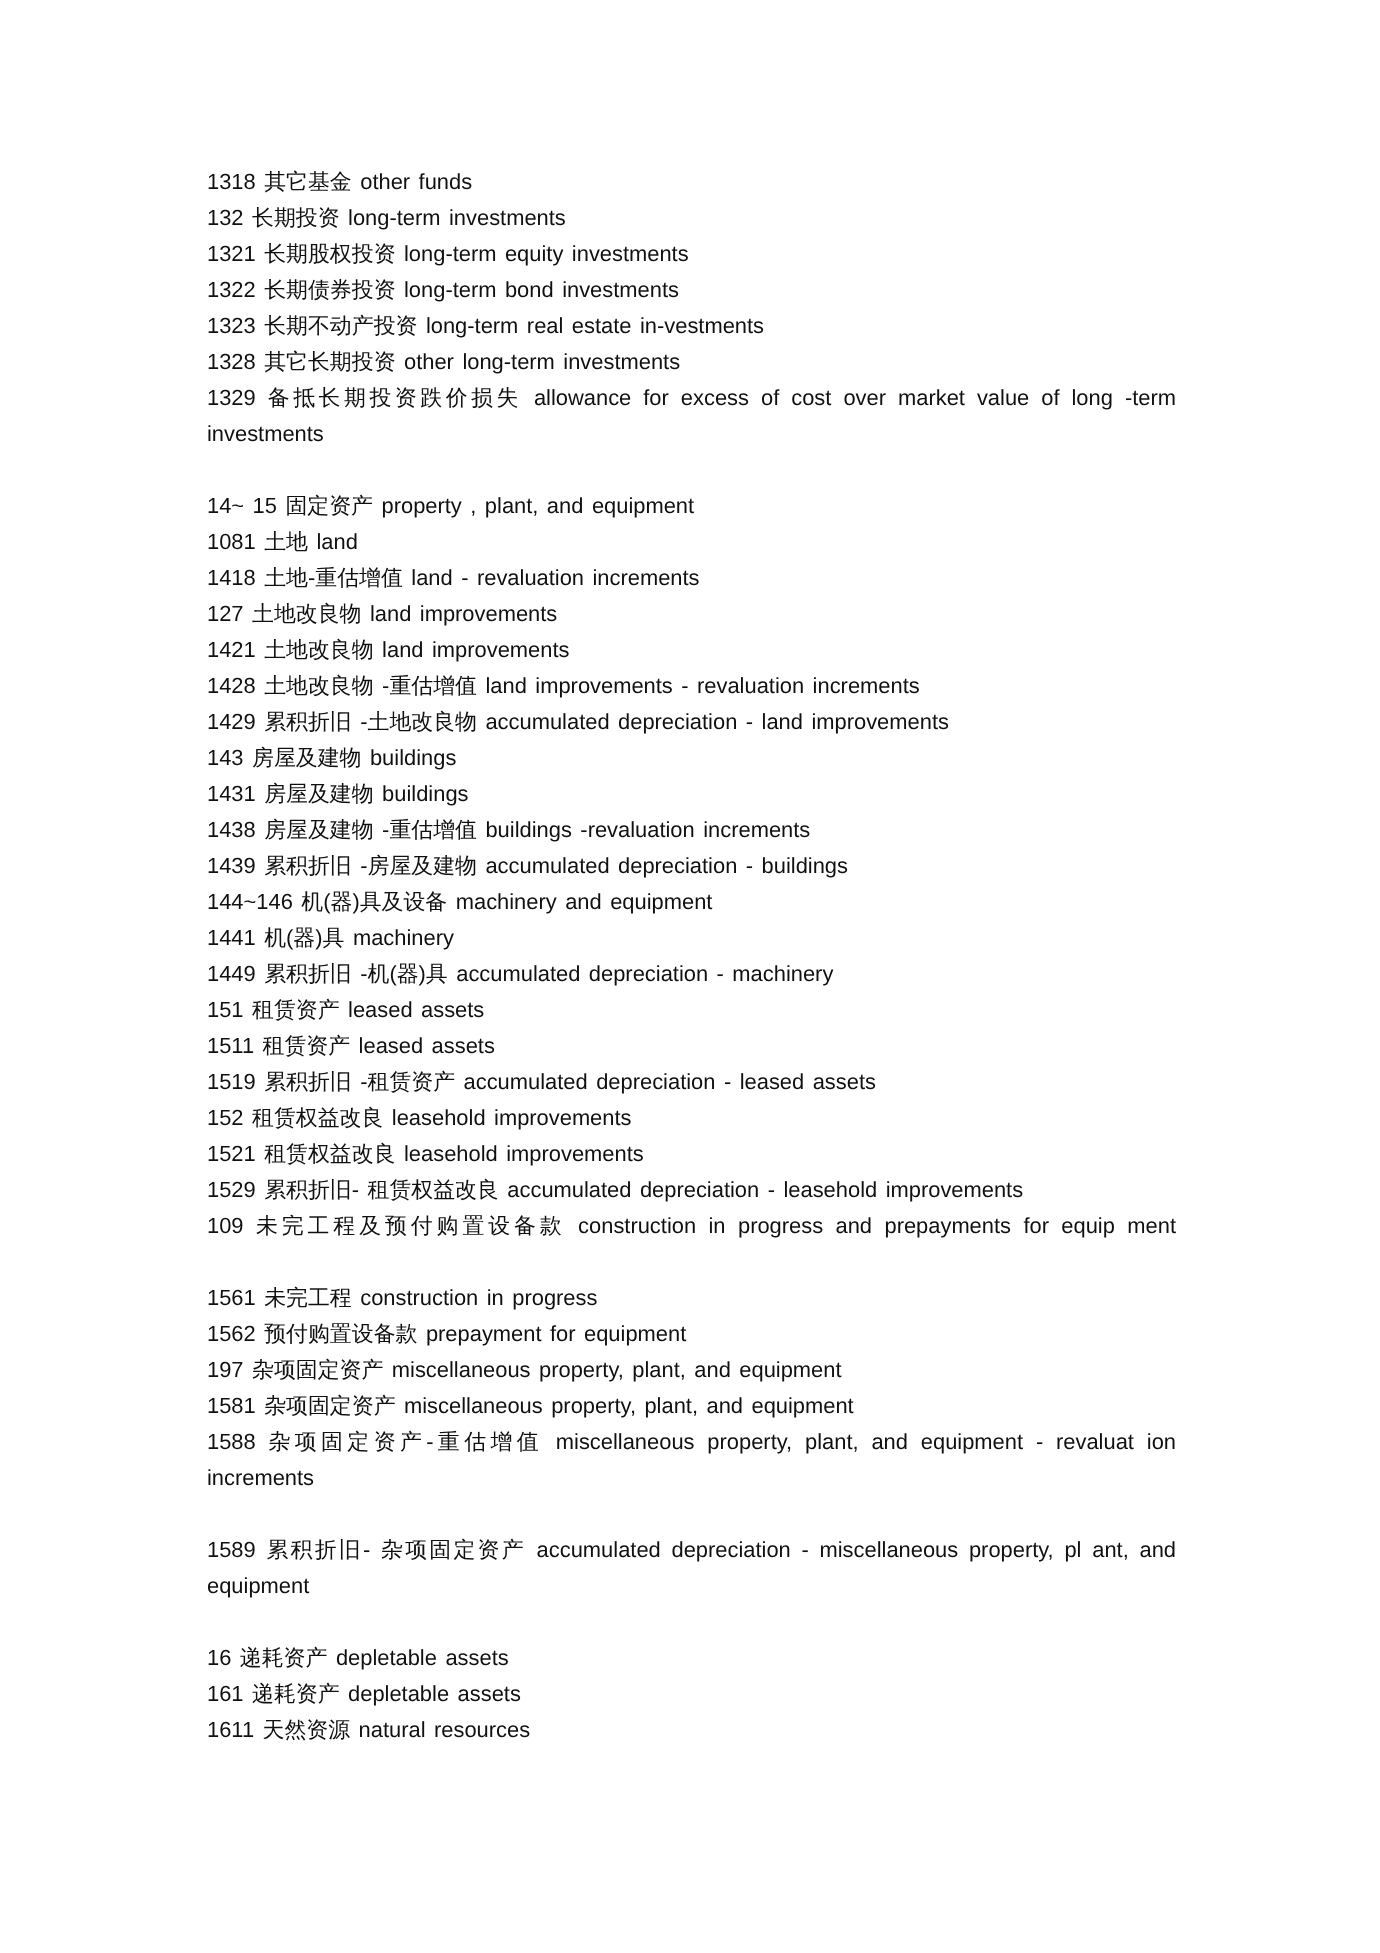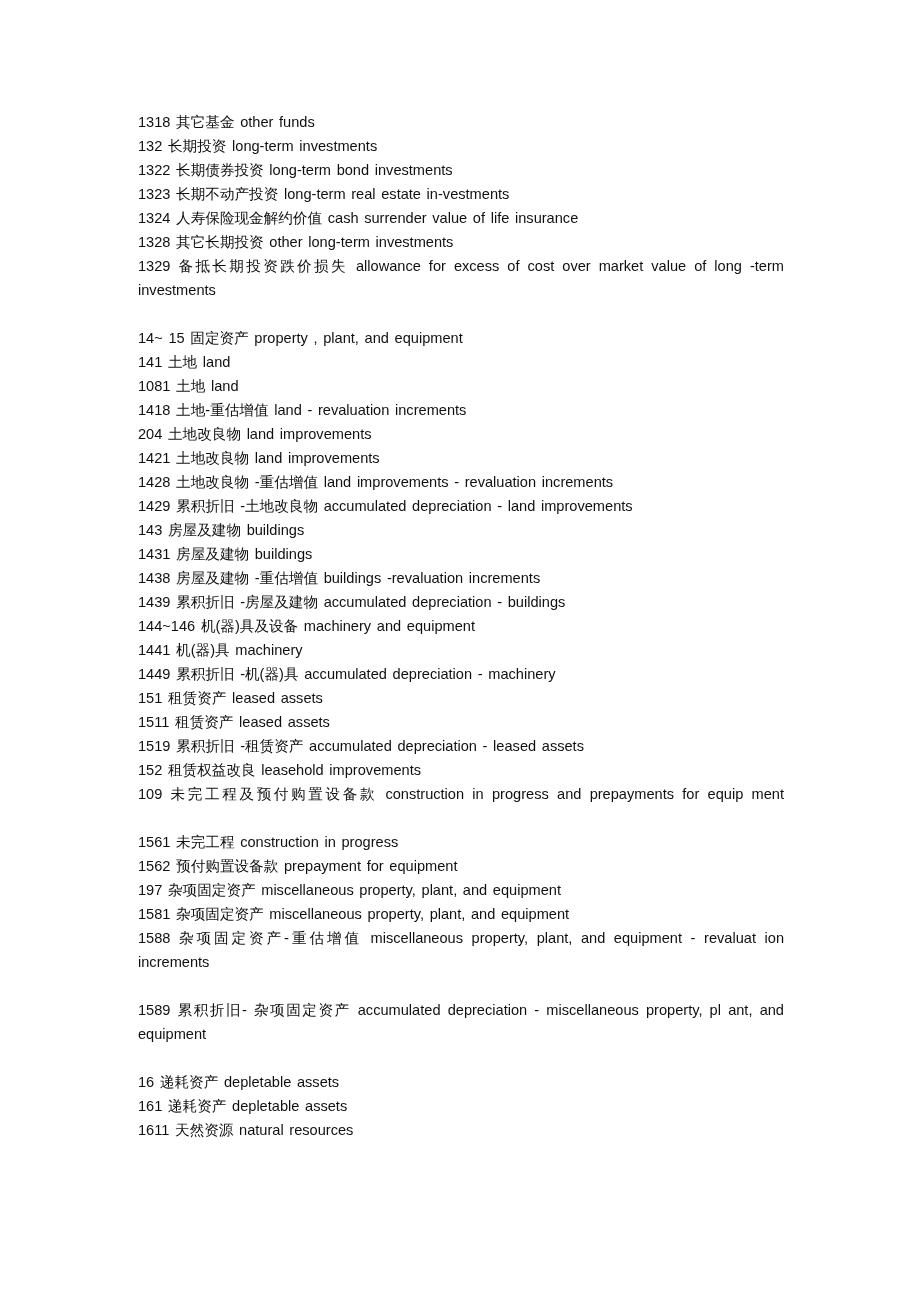--- a/index.html
+++ b/index.html
@@ -50,44 +50,45 @@
     display: none;
   }
 </style>
 </head>
 <body>
 
 <div class="page">
   <div class="content" id="account-list">
       <p class="entry nowrap-line">1318 其它基金 other funds</p>
       <p class="entry nowrap-line">132 长期投资 long-term investments</p>
+      <p class="entry nowrap-line">1321 长期股权投资 long-term equity investments</p>
       <p class="entry nowrap-line">1322 长期债券投资 long-term bond investments</p>
       <p class="entry nowrap-line">1323 长期不动产投资 long-term real estate in-vestments</p>
-      <p class="entry nowrap-line">1324 人寿保险现金解约价值 cash surrender value of life insurance</p>
       <p class="entry nowrap-line">1328 其它长期投资 other long-term investments</p>
       <p class="entry">1329 备抵长期投资跌价损失 allowance for excess of cost over market value of long -term investments</p>
       <p class="entry nowrap-line">14~ 15 固定资产 property , plant, and equipment</p>
-      <p class="entry nowrap-line">141 土地 land</p>
       <p class="entry nowrap-line">1081 土地 land</p>
       <p class="entry nowrap-line">1418 土地-重估增值 land - revaluation increments</p>
-      <p class="entry nowrap-line">204 土地改良物 land improvements</p>
+      <p class="entry nowrap-line">127 土地改良物 land improvements</p>
       <p class="entry nowrap-line">1421 土地改良物 land improvements</p>
       <p class="entry nowrap-line">1428 土地改良物 -重估增值 land improvements - revaluation increments</p>
       <p class="entry nowrap-line">1429 累积折旧 -土地改良物 accumulated depreciation - land improvements</p>
       <p class="entry nowrap-line">143 房屋及建物 buildings</p>
       <p class="entry nowrap-line">1431 房屋及建物 buildings</p>
       <p class="entry nowrap-line">1438 房屋及建物 -重估增值 buildings -revaluation increments</p>
       <p class="entry nowrap-line">1439 累积折旧 -房屋及建物 accumulated depreciation - buildings</p>
       <p class="entry nowrap-line">144~146 机(器)具及设备 machinery and equipment</p>
       <p class="entry nowrap-line">1441 机(器)具 machinery</p>
       <p class="entry nowrap-line">1449 累积折旧 -机(器)具 accumulated depreciation - machinery</p>
       <p class="entry nowrap-line">151 租赁资产 leased assets</p>
       <p class="entry nowrap-line">1511 租赁资产 leased assets</p>
       <p class="entry nowrap-line">1519 累积折旧 -租赁资产 accumulated depreciation - leased assets</p>
       <p class="entry nowrap-line">152 租赁权益改良 leasehold improvements</p>
+      <p class="entry nowrap-line">1521 租赁权益改良 leasehold improvements</p>
+      <p class="entry nowrap-line">1529 累积折旧- 租赁权益改良 accumulated depreciation - leasehold improvements</p>
       <p class="entry">109 未完工程及预付购置设备款 construction in progress and prepayments for equip ment</p>
       <p class="entry nowrap-line">1561 未完工程 construction in progress</p>
       <p class="entry nowrap-line">1562 预付购置设备款 prepayment for equipment</p>
       <p class="entry nowrap-line">197 杂项固定资产 miscellaneous property, plant, and equipment</p>
       <p class="entry nowrap-line">1581 杂项固定资产 miscellaneous property, plant, and equipment</p>
       <p class="entry">1588 杂项固定资产-重估增值 miscellaneous property, plant, and equipment - revaluat ion increments</p>
       <p class="entry">1589 累积折旧- 杂项固定资产 accumulated depreciation - miscellaneous property, pl ant, and equipment</p>
       <p class="entry nowrap-line">16 递耗资产 depletable assets</p>
       <p class="entry nowrap-line">161 递耗资产 depletable assets</p>
       <p class="entry nowrap-line">1611 天然资源 natural resources</p>

